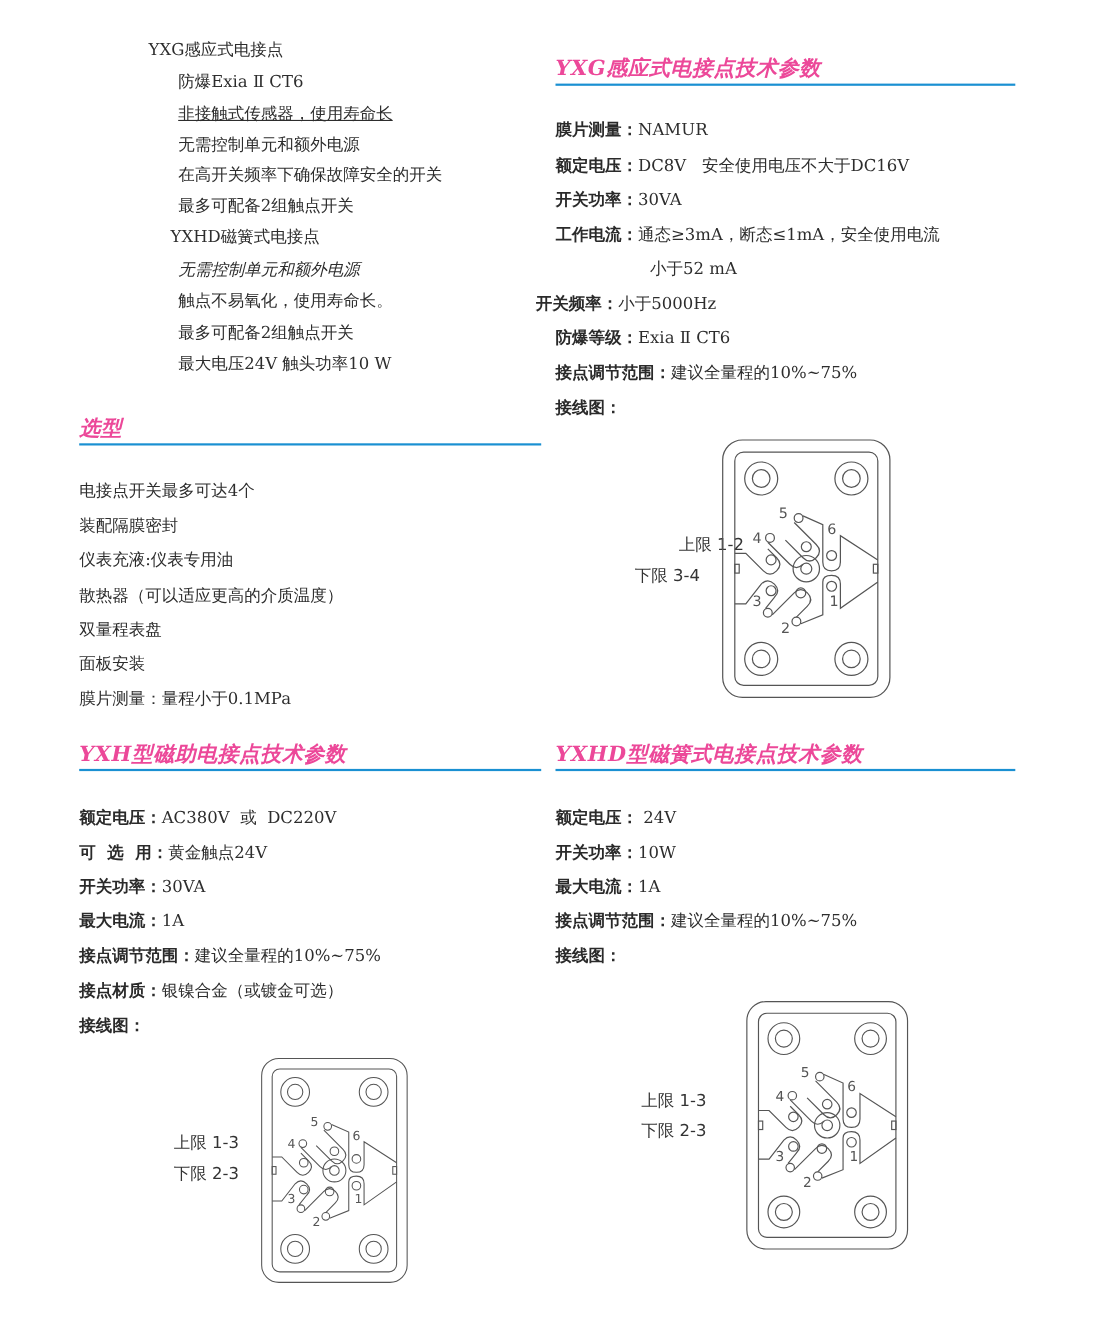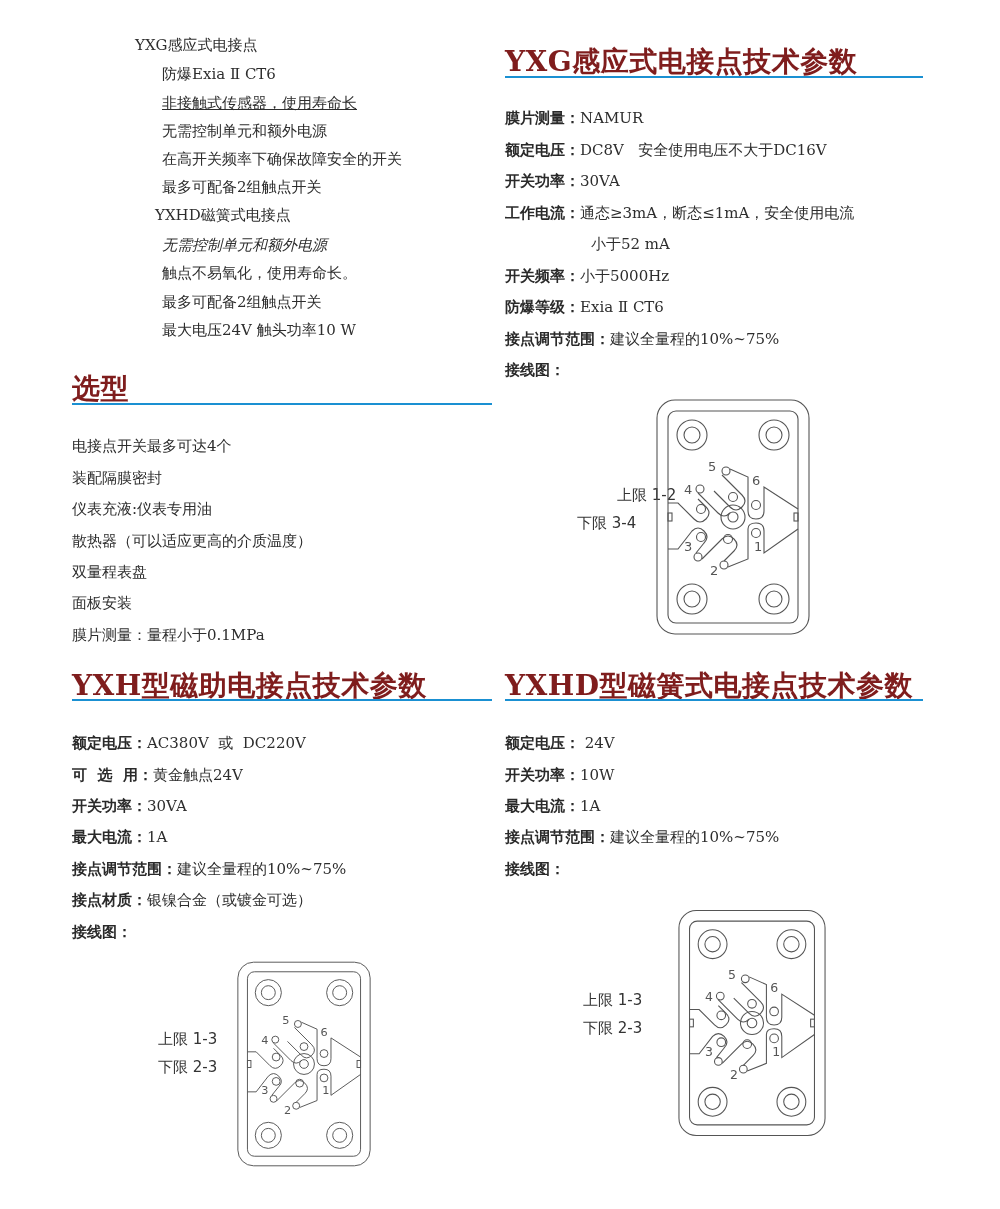--- a/index.html
+++ b/index.html
@@ -1,20 +1,20 @@
 <!DOCTYPE html>
 <html><head>
 <meta charset="utf-8">
 <style>
   html, body { margin:0; padding:0; background:#ffffff; }
   body { width:1000px; height:1209px; position:relative; overflow:hidden;
          font-family:"DejaVu Serif","Liberation Serif",serif; color:#2b2b2b; }
   .line { position:absolute; font-size:15px; line-height:20px; white-space:nowrap; color:#2d2d2d; }
-  .heading { position:absolute; font-size:28px; font-weight:bold; color:#7f1d1d;
-             white-space:nowrap; line-height:30px; letter-spacing:0.5px; }
+  .heading { position:absolute; font-size:19px; font-weight:bold; color:#ec4899;
+             white-space:nowrap; line-height:30px; letter-spacing:0.5px;font-style:italic; }
   .rule { position:absolute; height:2px; background:#1a90d2; }
   .label { font-weight:bold; color:#2a2a2a; }
   .diagram-label { position:absolute; font-size:15px; line-height:28px; color:#333; white-space:nowrap;
                    font-family:"DejaVu Sans","Liberation Sans",sans-serif; }
   svg { position:absolute; overflow:visible; }
   svg .s { fill:none; stroke:#555; stroke-width:1.1; }
   svg text { font-family:"DejaVu Sans","Liberation Sans",sans-serif; font-size:13px; fill:#555; }
 </style>
 </head>
 <body>
@@ -47,21 +47,21 @@
 
 <div>
   <div class="heading" style="left:505px;top:47px;">YXG感应式电接点技术参数</div>
   <div class="rule" style="left:505px;top:76px;width:418px;"></div>
 
   <div class="line" style="left:505px;top:108px;"><span class="label">膜片测量：</span><span>NAMUR</span></div>
   <div class="line" style="left:505px;top:140px;"><span class="label">额定电压：</span><span style="white-space:pre">DC8V   安全使用电压不大于DC16V</span></div>
   <div class="line" style="left:505px;top:171px;"><span class="label">开关功率：</span><span>30VA</span></div>
   <div class="line" style="left:505px;top:203px;width:394px;overflow:hidden;"><span class="label">工作电流：</span><span>通态≥3mA，断态≤1mA，安全使用电流</span></div>
   <div class="line" style="left:591px;top:234px;"><span>小于52 mA</span></div>
-  <div class="line" style="left:505px;top:266px;text-align:center;"><span class="label">开关频率：</span><span>小于5000Hz</span></div>
+  <div class="line" style="left:487px;top:266px;text-align:center;"><span class="label">开关频率：</span><span>小于5000Hz</span></div>
   <div class="line" style="left:505px;top:297px;"><span class="label">防爆等级：</span><span>Exia Ⅱ CT6</span></div>
   <div class="line" style="left:505px;top:329px;"><span class="label">接点调节范围：</span><span>建议全量程的10%~75%</span></div>
   <div class="line" style="left:505px;top:360px;"><span class="label">接线图：</span></div>
 
   <div class="diagram-label" style="left:577px;top:481px;margin-left:40px;">上限 1-2</div>
   <div class="diagram-label" style="left:577px;top:509px;">下限 3-4</div>
   <svg class="wiring" style="left:656px;top:399px;" width="154" height="236" viewBox="0 0 154 236">
   <rect class="s" x="1" y="1" width="152" height="234" rx="18"></rect>
   <rect class="s" x="12" y="12" width="130" height="212" rx="8"></rect>
   <circle class="s" cx="36" cy="36" r="15"></circle>

